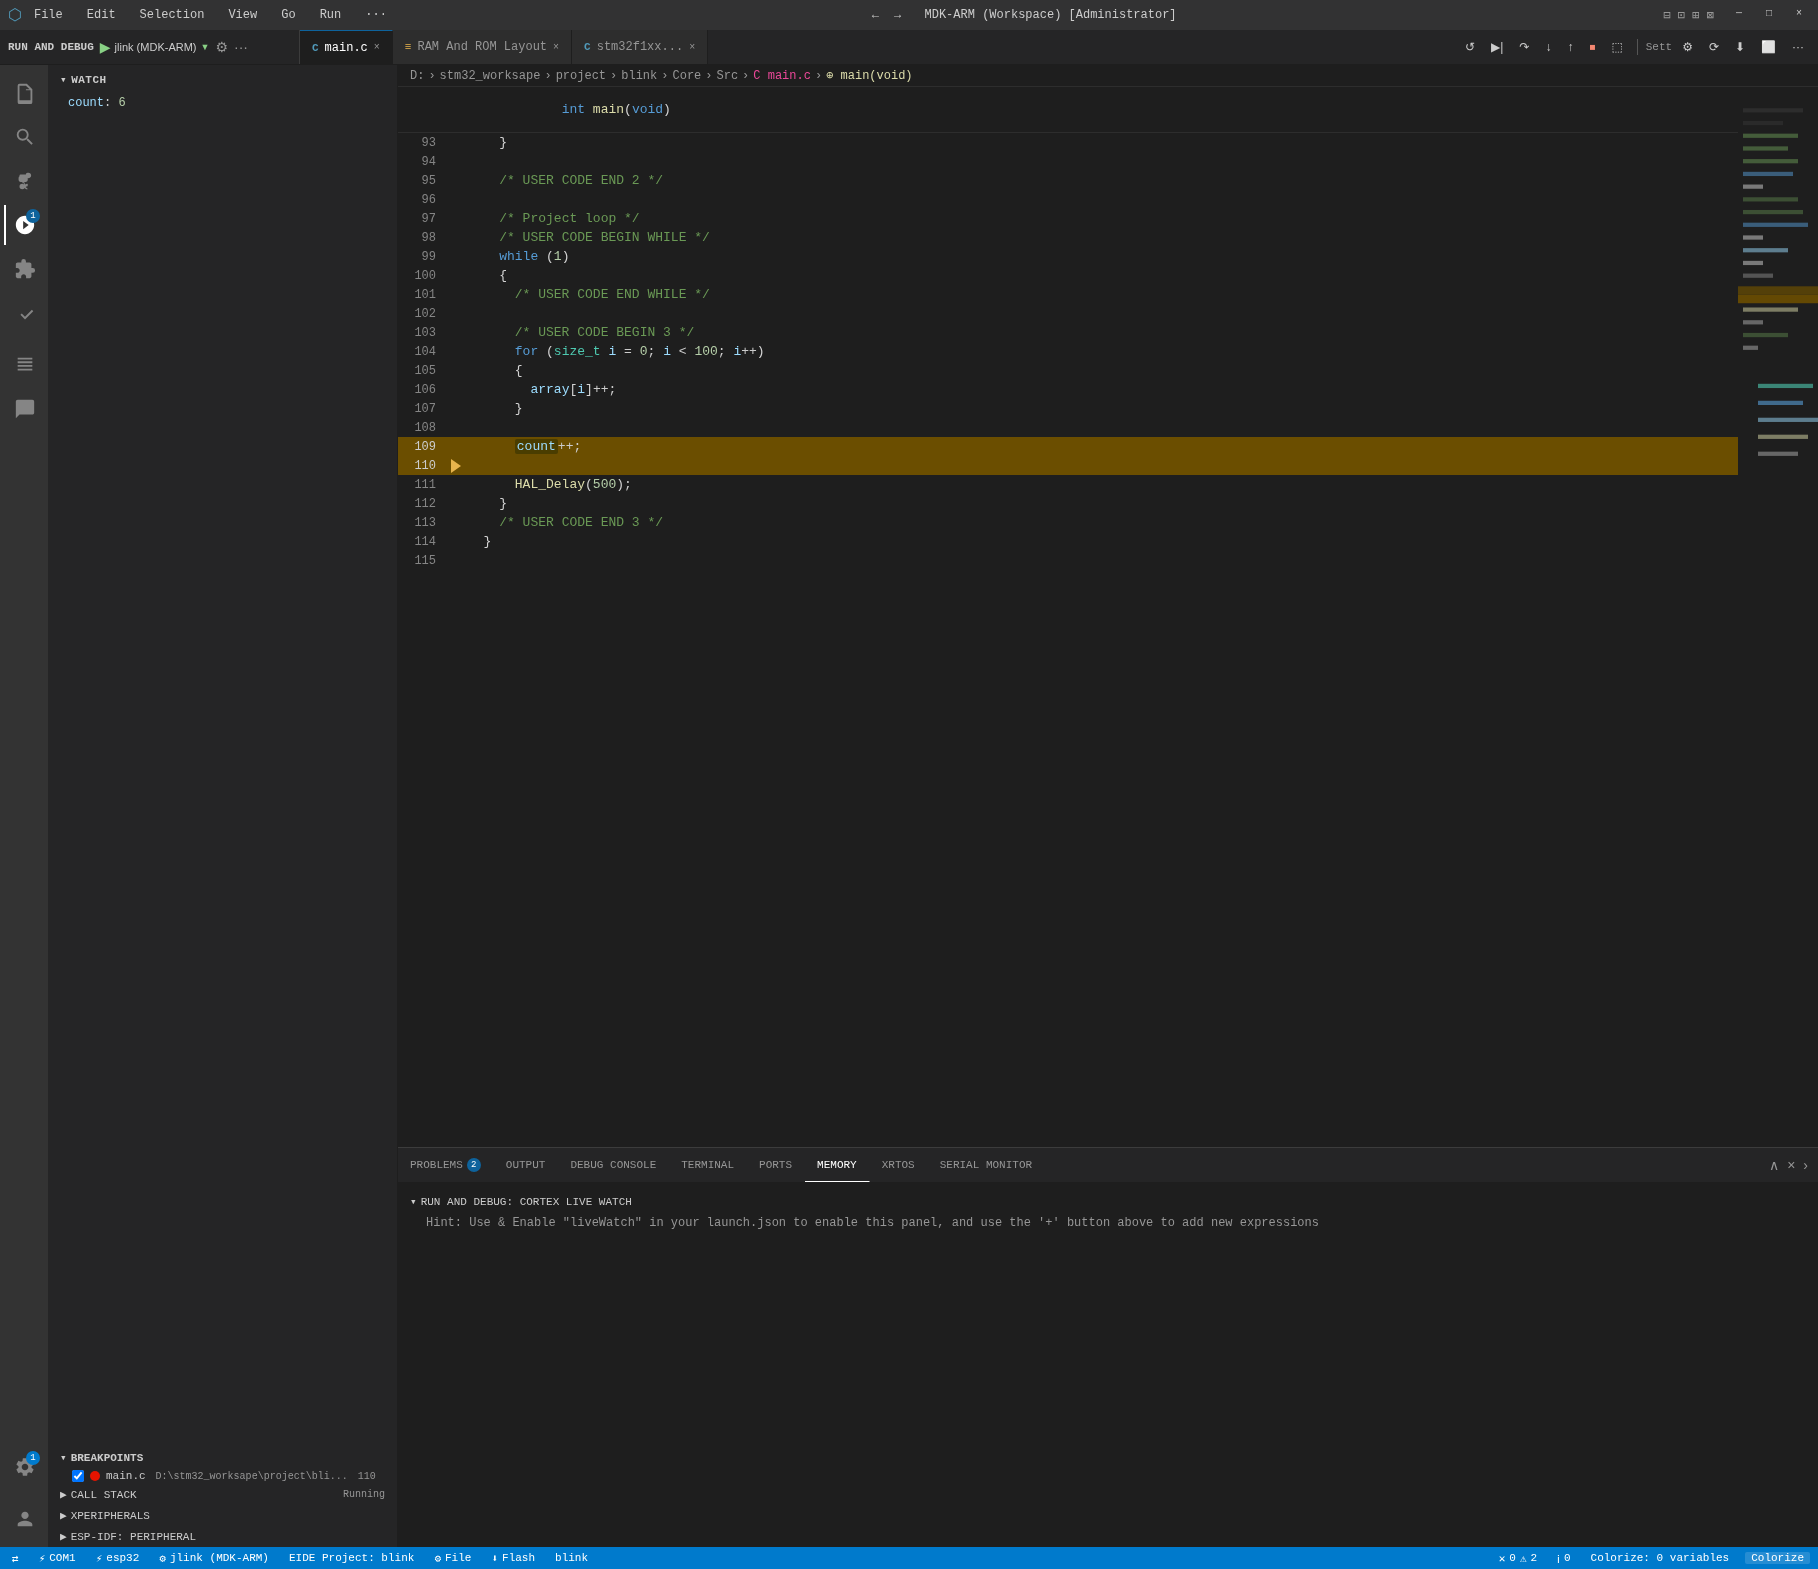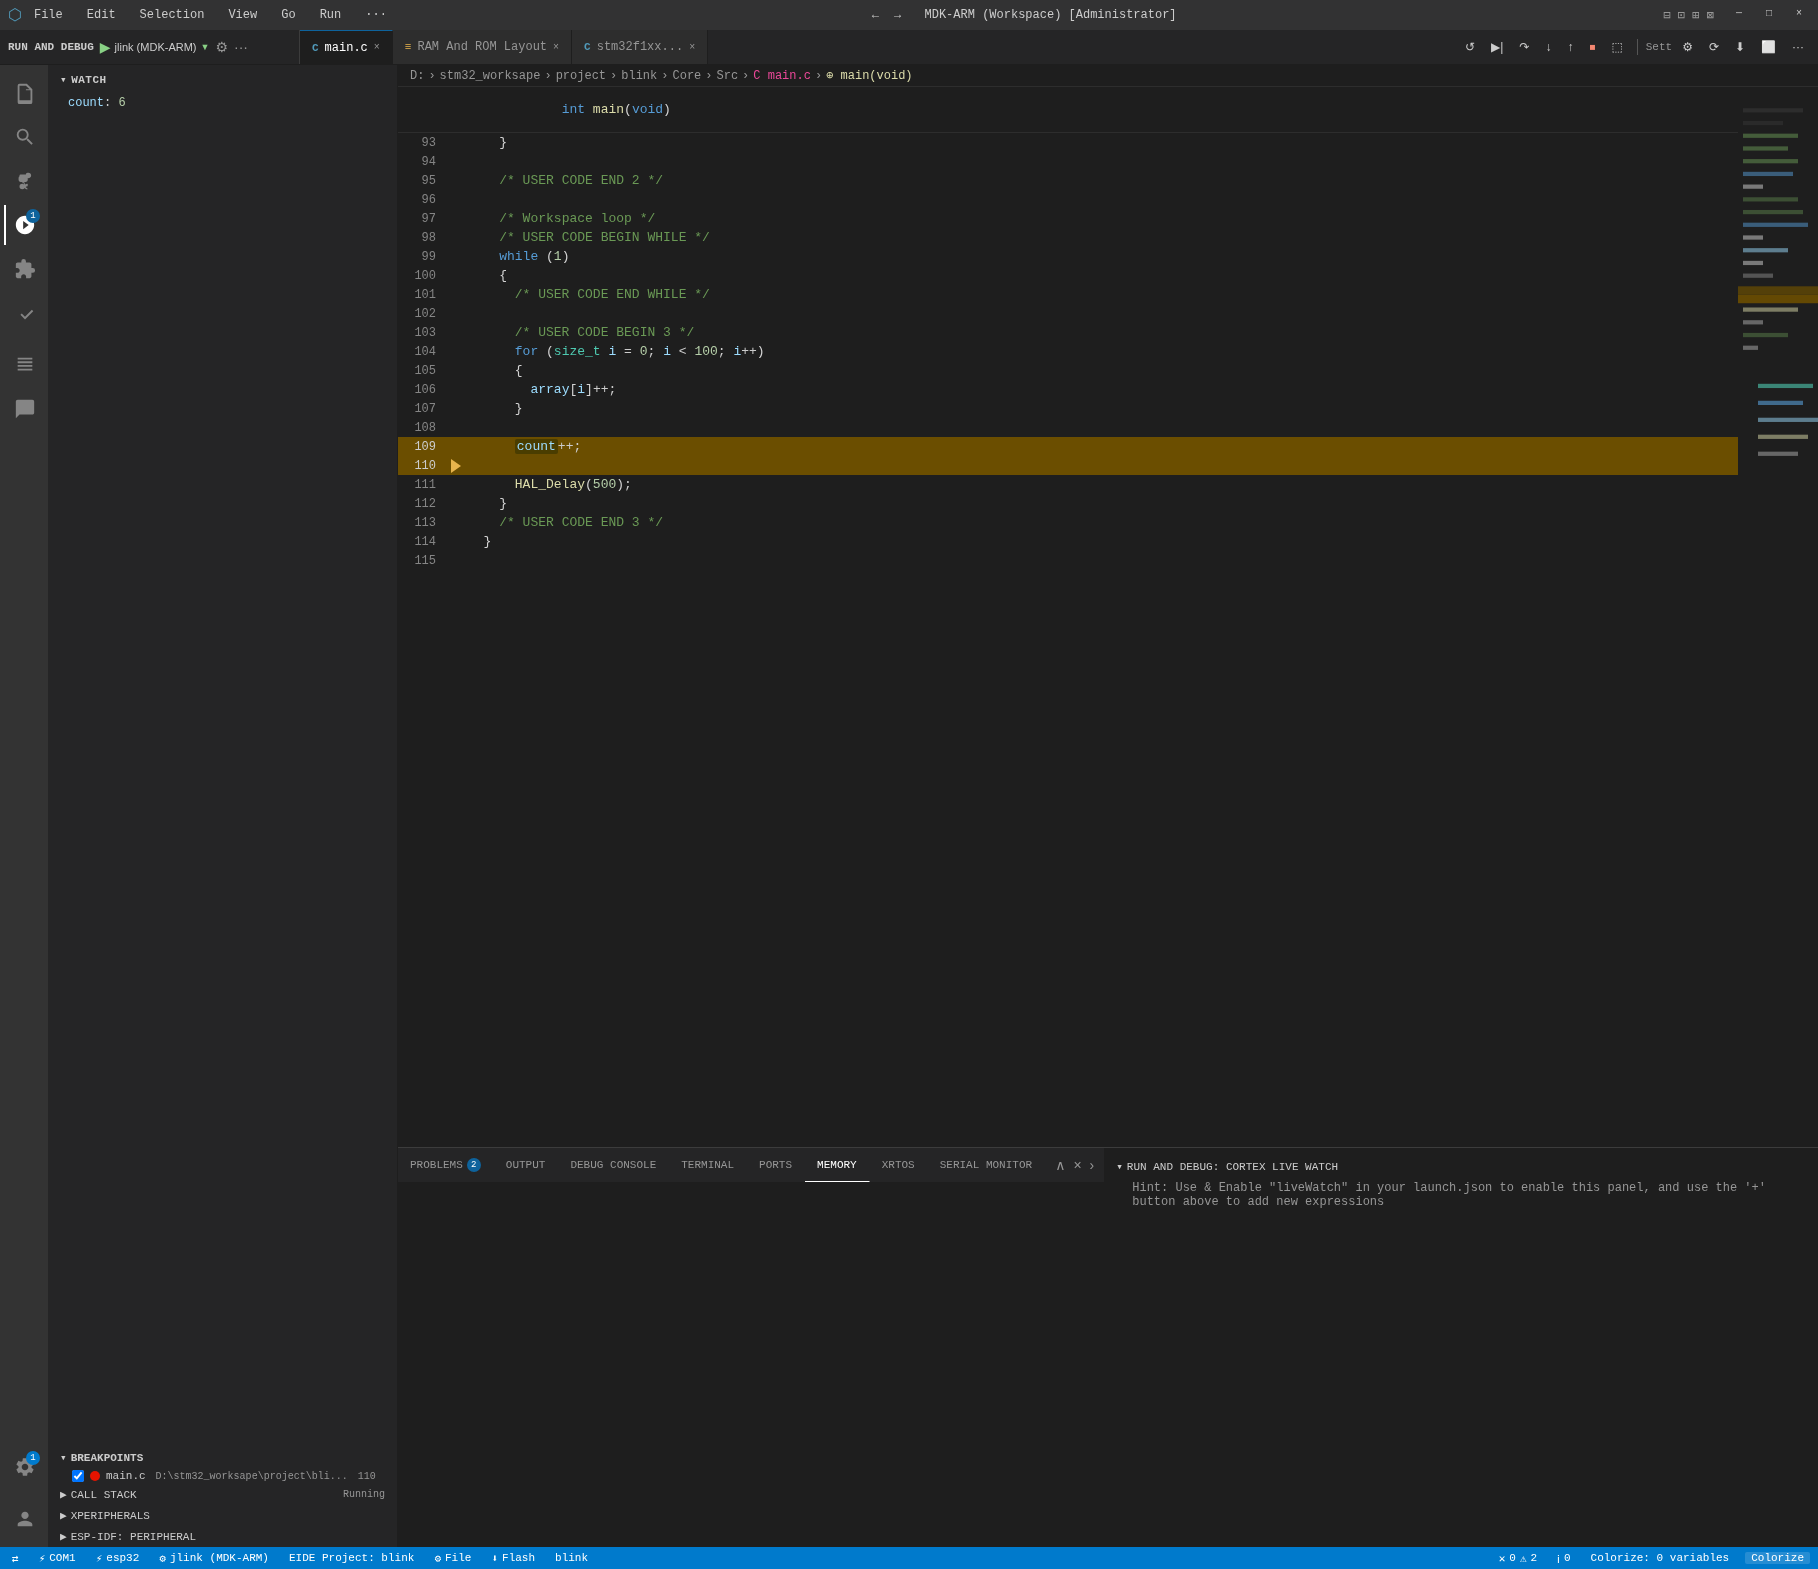--- a/index.html
+++ b/index.html
@@ -269,21 +269,21 @@
     .type { color: #4ec9b0; }
     .macro { color: #9cdcfe; }
     .paren { color: #d4d4d4; }
 
     
     .panel-area {
       height: 400px;
       background: #1e1e1e;
       border-top: 1px solid #3c3c3c;
       display: flex;
-      flex-direction: row;
+      flex-direction: column;
       flex-shrink: 0;
     }
     .panel-tabs {
       height: 35px;
       background: #252526;
       display: flex;
       align-items: stretch;
       border-bottom: 1px solid #1e1e1e;
       flex-shrink: 0;
     }
@@ -635,21 +635,21 @@
 
           <div class="code-line">
             <div class="line-num">96</div>
             <div class="debug-indicator"></div>
             <div class="line-content"></div>
           </div>
 
           <div class="code-line">
             <div class="line-num">97</div>
             <div class="debug-indicator"></div>
-            <div class="line-content">    <span class="cmt">/* Workspace loop */</span></div>
+            <div class="line-content">    <span class="cmt">/* Project loop */</span></div>
           </div>
 
           <div class="code-line">
             <div class="line-num">98</div>
             <div class="debug-indicator"></div>
             <div class="line-content">    <span class="cmt">/* USER CODE BEGIN WHILE */</span></div>
           </div>
 
           <div class="code-line">
             <div class="line-num">99</div>

